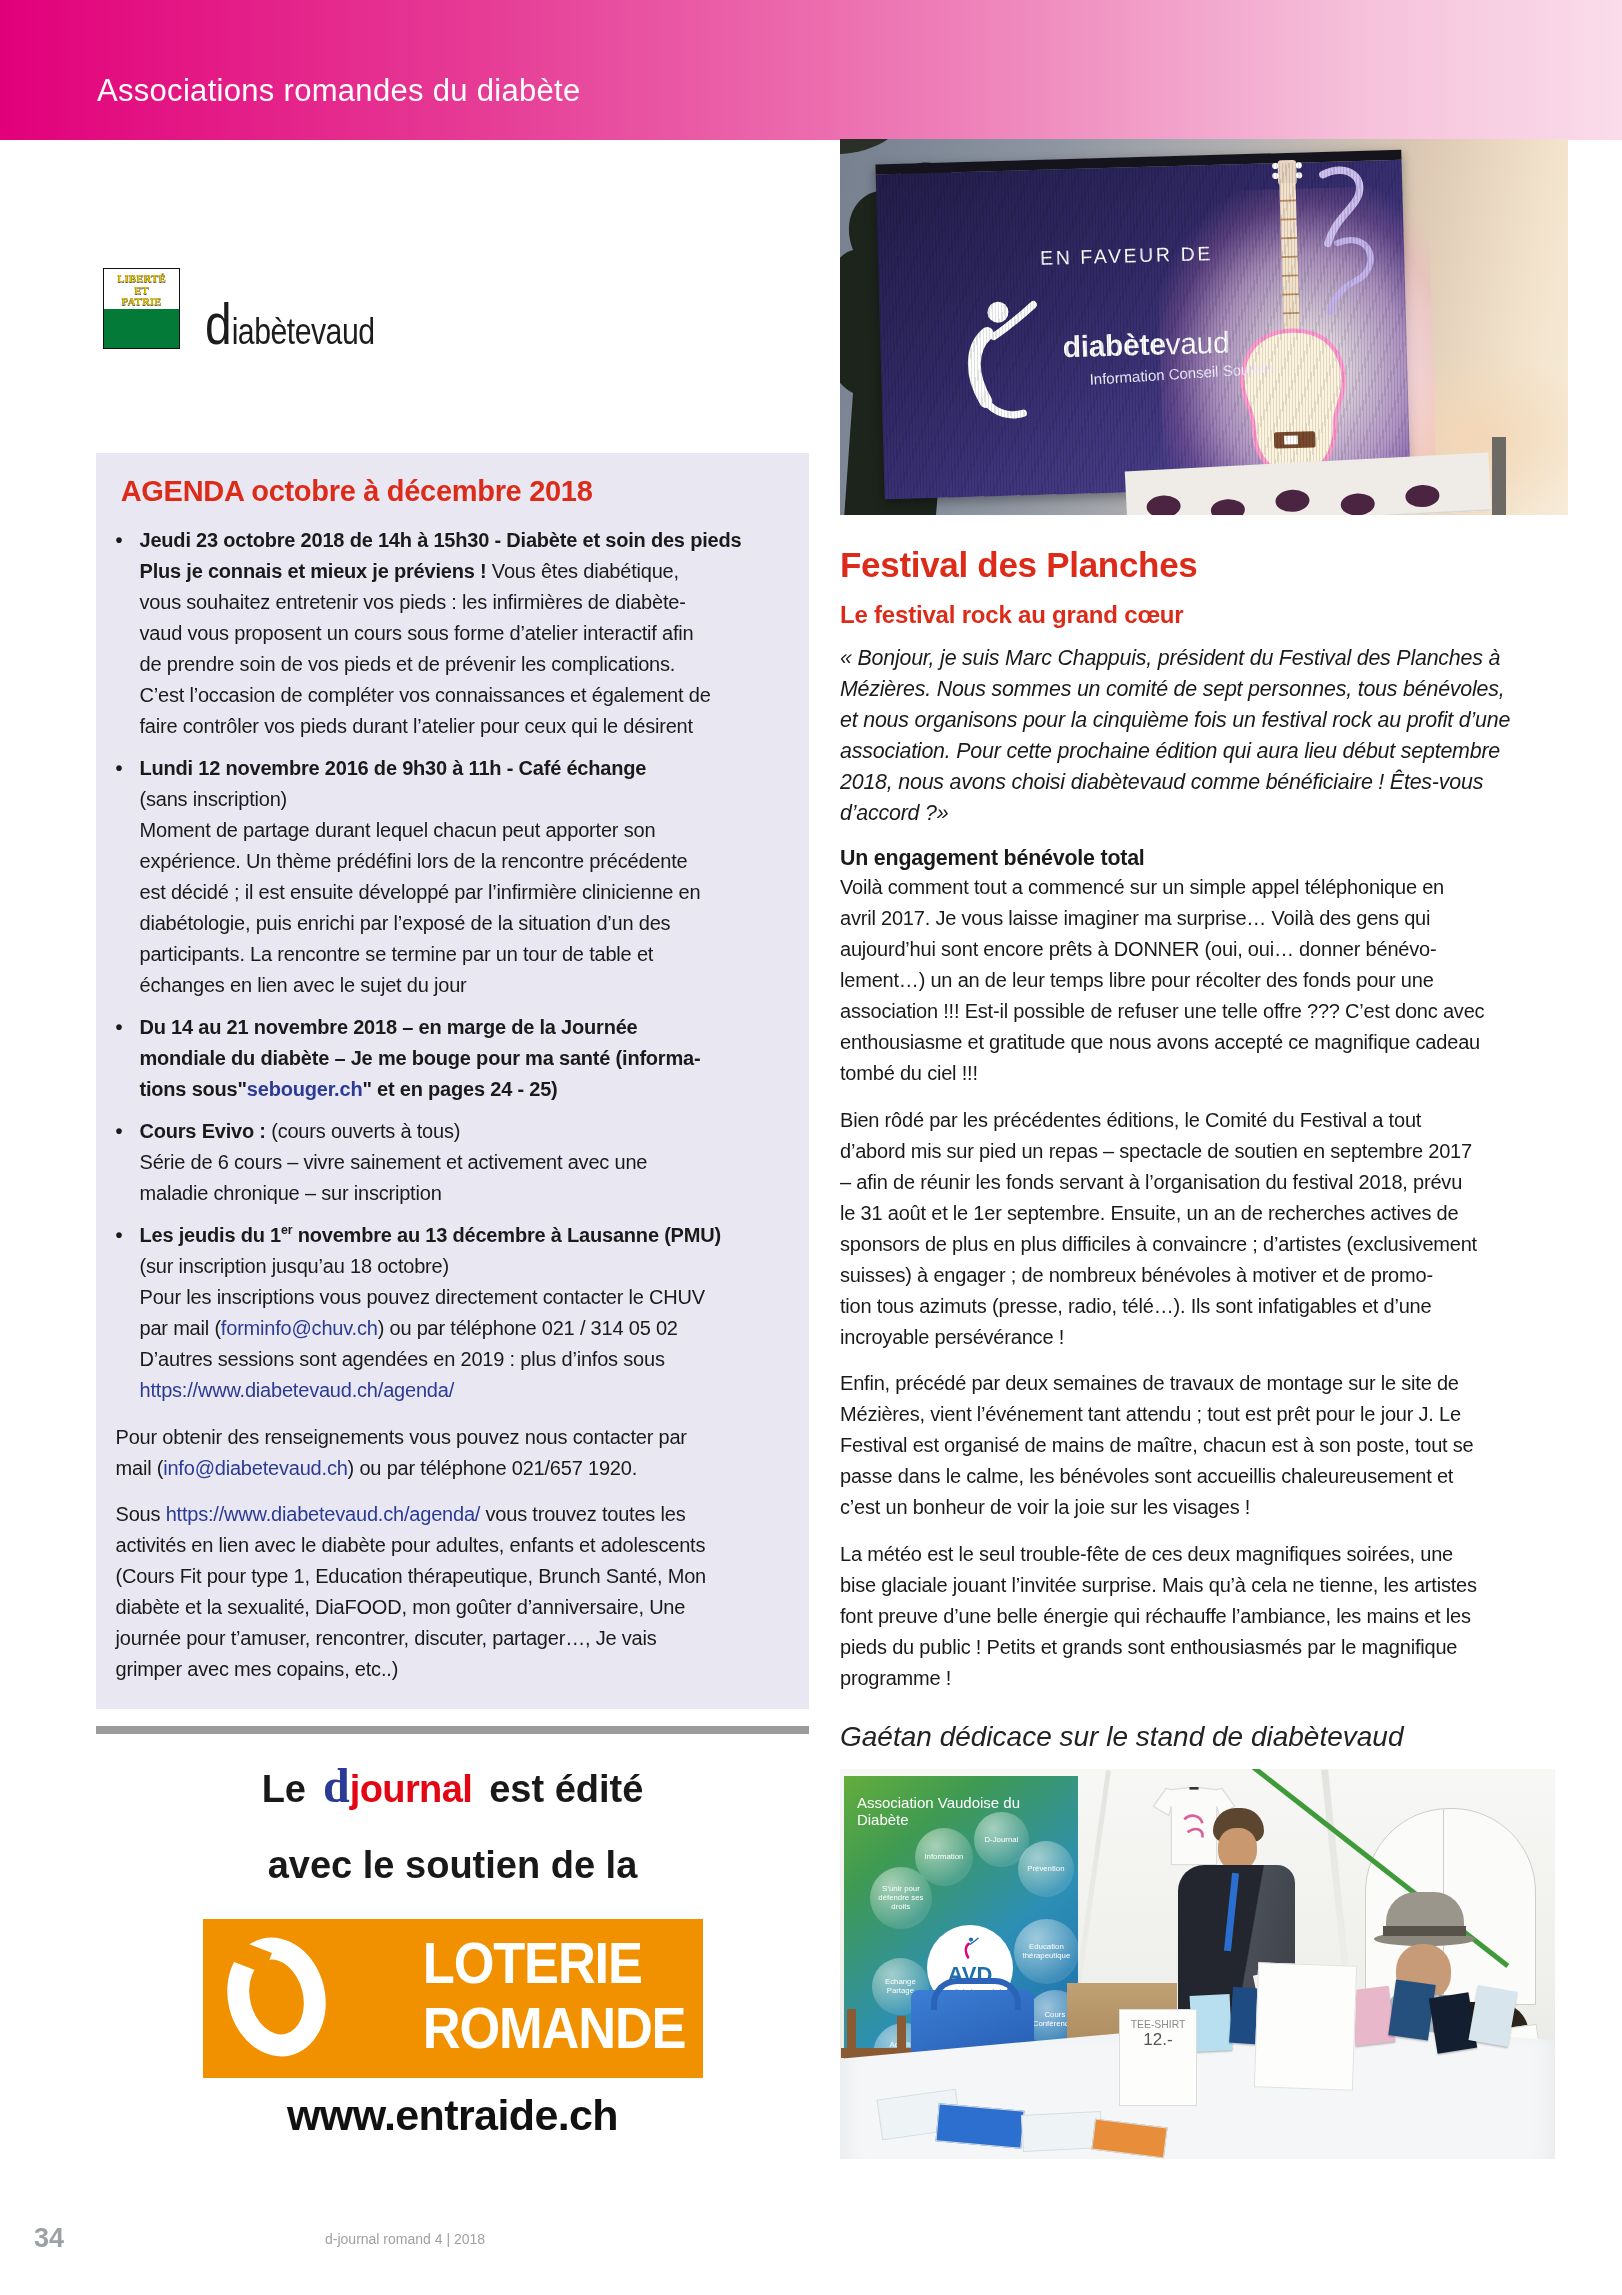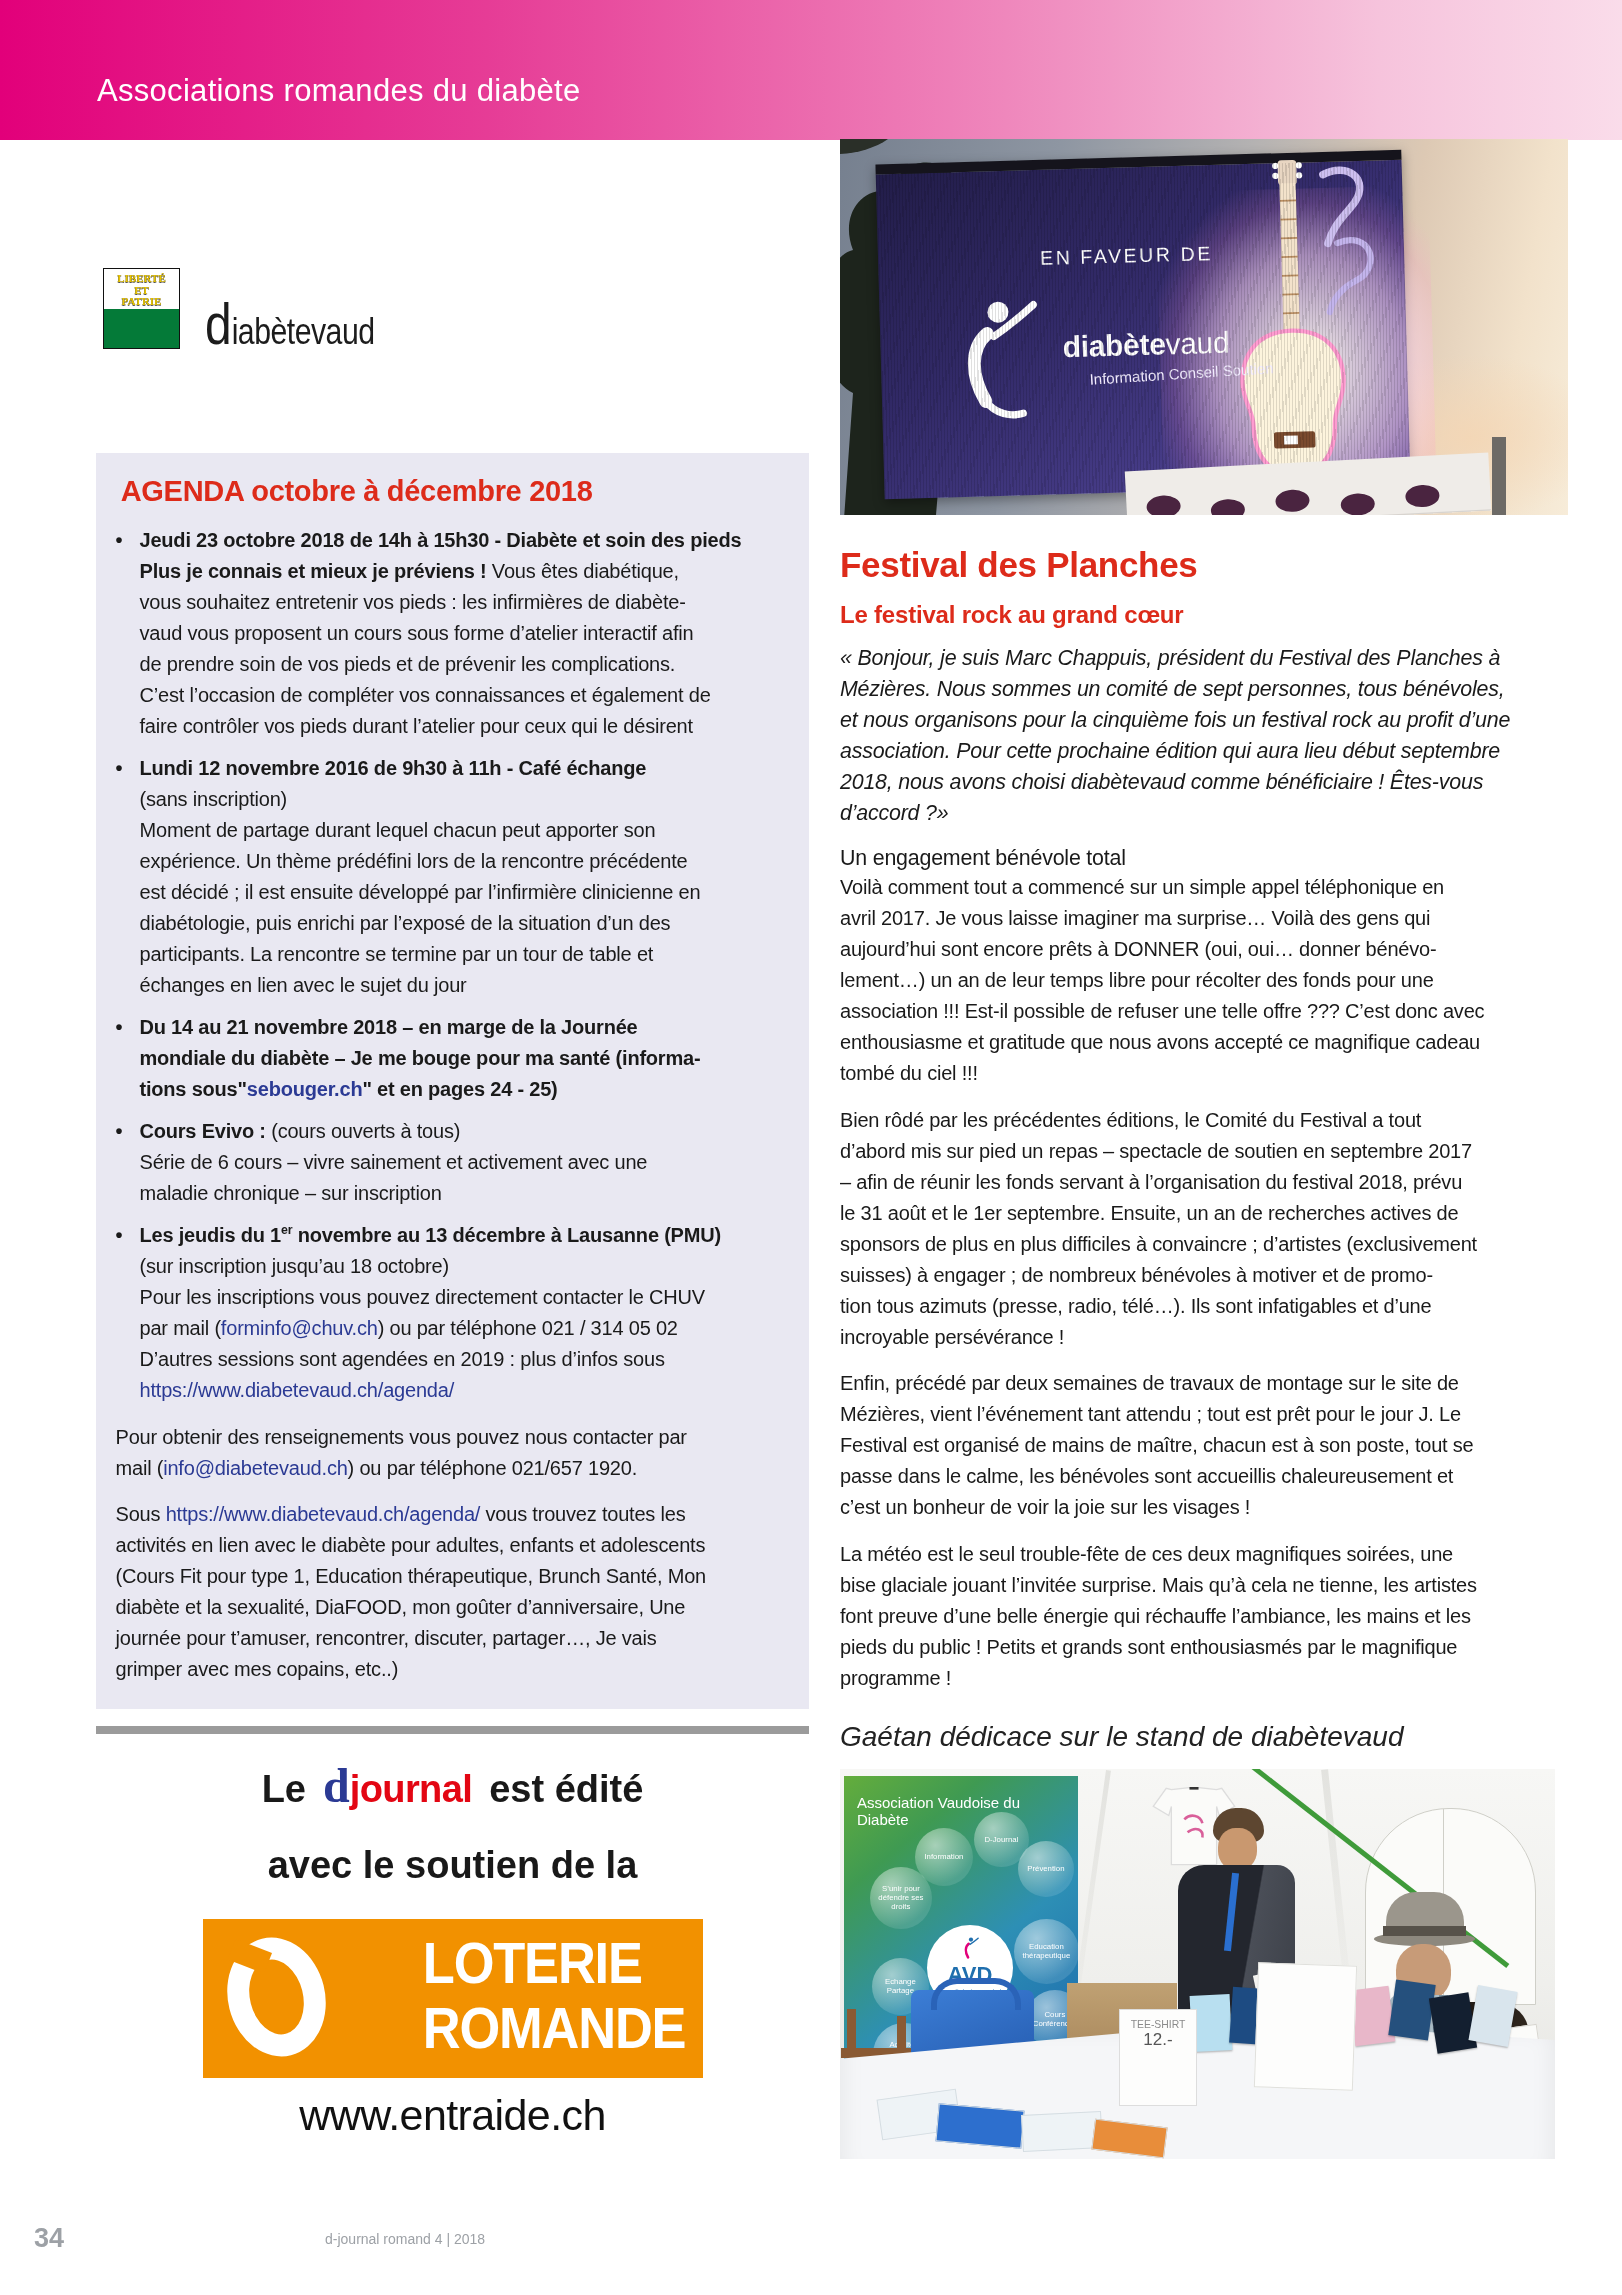--- a/index.html
+++ b/index.html
@@ -38,30 +38,30 @@
      color:#191919;display:flex;justify-content:center;align-items:baseline;gap:17px;}
   #support-line1 .dj-d{color:#2b3a94;font-size:48px;font-weight:bold;font-family:"Liberation Serif",serif;}
   #support-line1 .dj-journal{color:#e30613;font-size:38px;font-weight:bold;letter-spacing:-0.6px;}
   #support-line2{left:96px;top:1844px;width:713px;text-align:center;font-size:38px;font-weight:bold;color:#191919;}
   #loterie{left:203px;top:1919px;width:500px;height:159px;background:#f29100;}
   #loterie-ring{position:absolute;left:25px;top:18px;width:97px;height:120px;border:22px solid #ffffff;
      border-radius:50%;transform:rotate(-14deg);box-sizing:border-box;}
   #loterie-ring::after{content:"";position:absolute;left:-9px;top:-19.5px;width:39px;height:22px;background:#f29100;transform:rotate(35deg);}
   #loterie-text{position:absolute;right:18px;top:11.7px;text-align:left;color:#ffffff;font-weight:bold;
      font-size:57px;line-height:65px;letter-spacing:-1.3px;transform:scaleX(0.92);transform-origin:right top;}
-  #entraide{left:96px;top:2091px;width:713px;text-align:center;font-size:43px;font-weight:normal;color:#111;letter-spacing:-0.6px;}
+  #entraide{left:96px;top:2091px;width:713px;text-align:center;font-size:43px;font-weight:bold;color:#111;letter-spacing:-0.6px;}
   
   #page-number{left:34px;top:2223px;font-size:27px;font-weight:bold;color:#9da1a6;}
   #journal-ref{left:325px;top:2231px;font-size:14px;color:#9da1a6;}
   
   #article{left:840px;top:545px;width:729px;letter-spacing:-0.2px;}
   #festival-title{font-size:35px;font-weight:bold;color:#dd2b1a;margin:0 0 15.6px 0;letter-spacing:-0.3px;}
   #festival-subtitle{font-size:24px;font-weight:bold;color:#dd2b1a;margin:0 0 14.3px 0;}
   #festival-quote{font-size:21.4px;line-height:31px;font-style:italic;white-space:pre-line;margin:0 0 17px 0;}
-  #festival-subhead{font-size:21.4px;font-weight:normal;margin:0 0 1.3px 0;}
+  #festival-subhead{font-size:21.4px;font-weight:bold;margin:0 0 1.3px 0;}
   .para{font-size:20px;line-height:31px;white-space:pre-line;margin:0 0 15.6px 0;}
   #caption{left:840px;top:1721px;font-size:28px;font-style:italic;color:#222;}
   
   #photo-top{left:840px;top:139px;width:728px;height:376px;overflow:hidden;
      background:linear-gradient(100deg,#76808f 0%,#8e96a2 28%,#b4b2b2 52%,#ddc9b4 74%,#f2e2cb 90%,#f7ecd9 100%);}
   #photo-top .cloud{position:absolute;background:radial-gradient(ellipse at center,rgba(244,214,180,.85),rgba(244,214,180,0) 70%);}
   #tree{position:absolute;left:-26px;top:-19.5px;width:234px;height:455px;}
   #billboard{position:absolute;left:40px;top:18px;width:526px;height:325px;transform:rotate(-1.6deg);
      background:linear-gradient(150deg,#221d49 0%,#322a68 40%,#443a84 70%,#584a99 100%);
      border-top:10.4px solid #15141c;box-shadow:0 3.9px 11.7px rgba(0,0,0,.35);}

